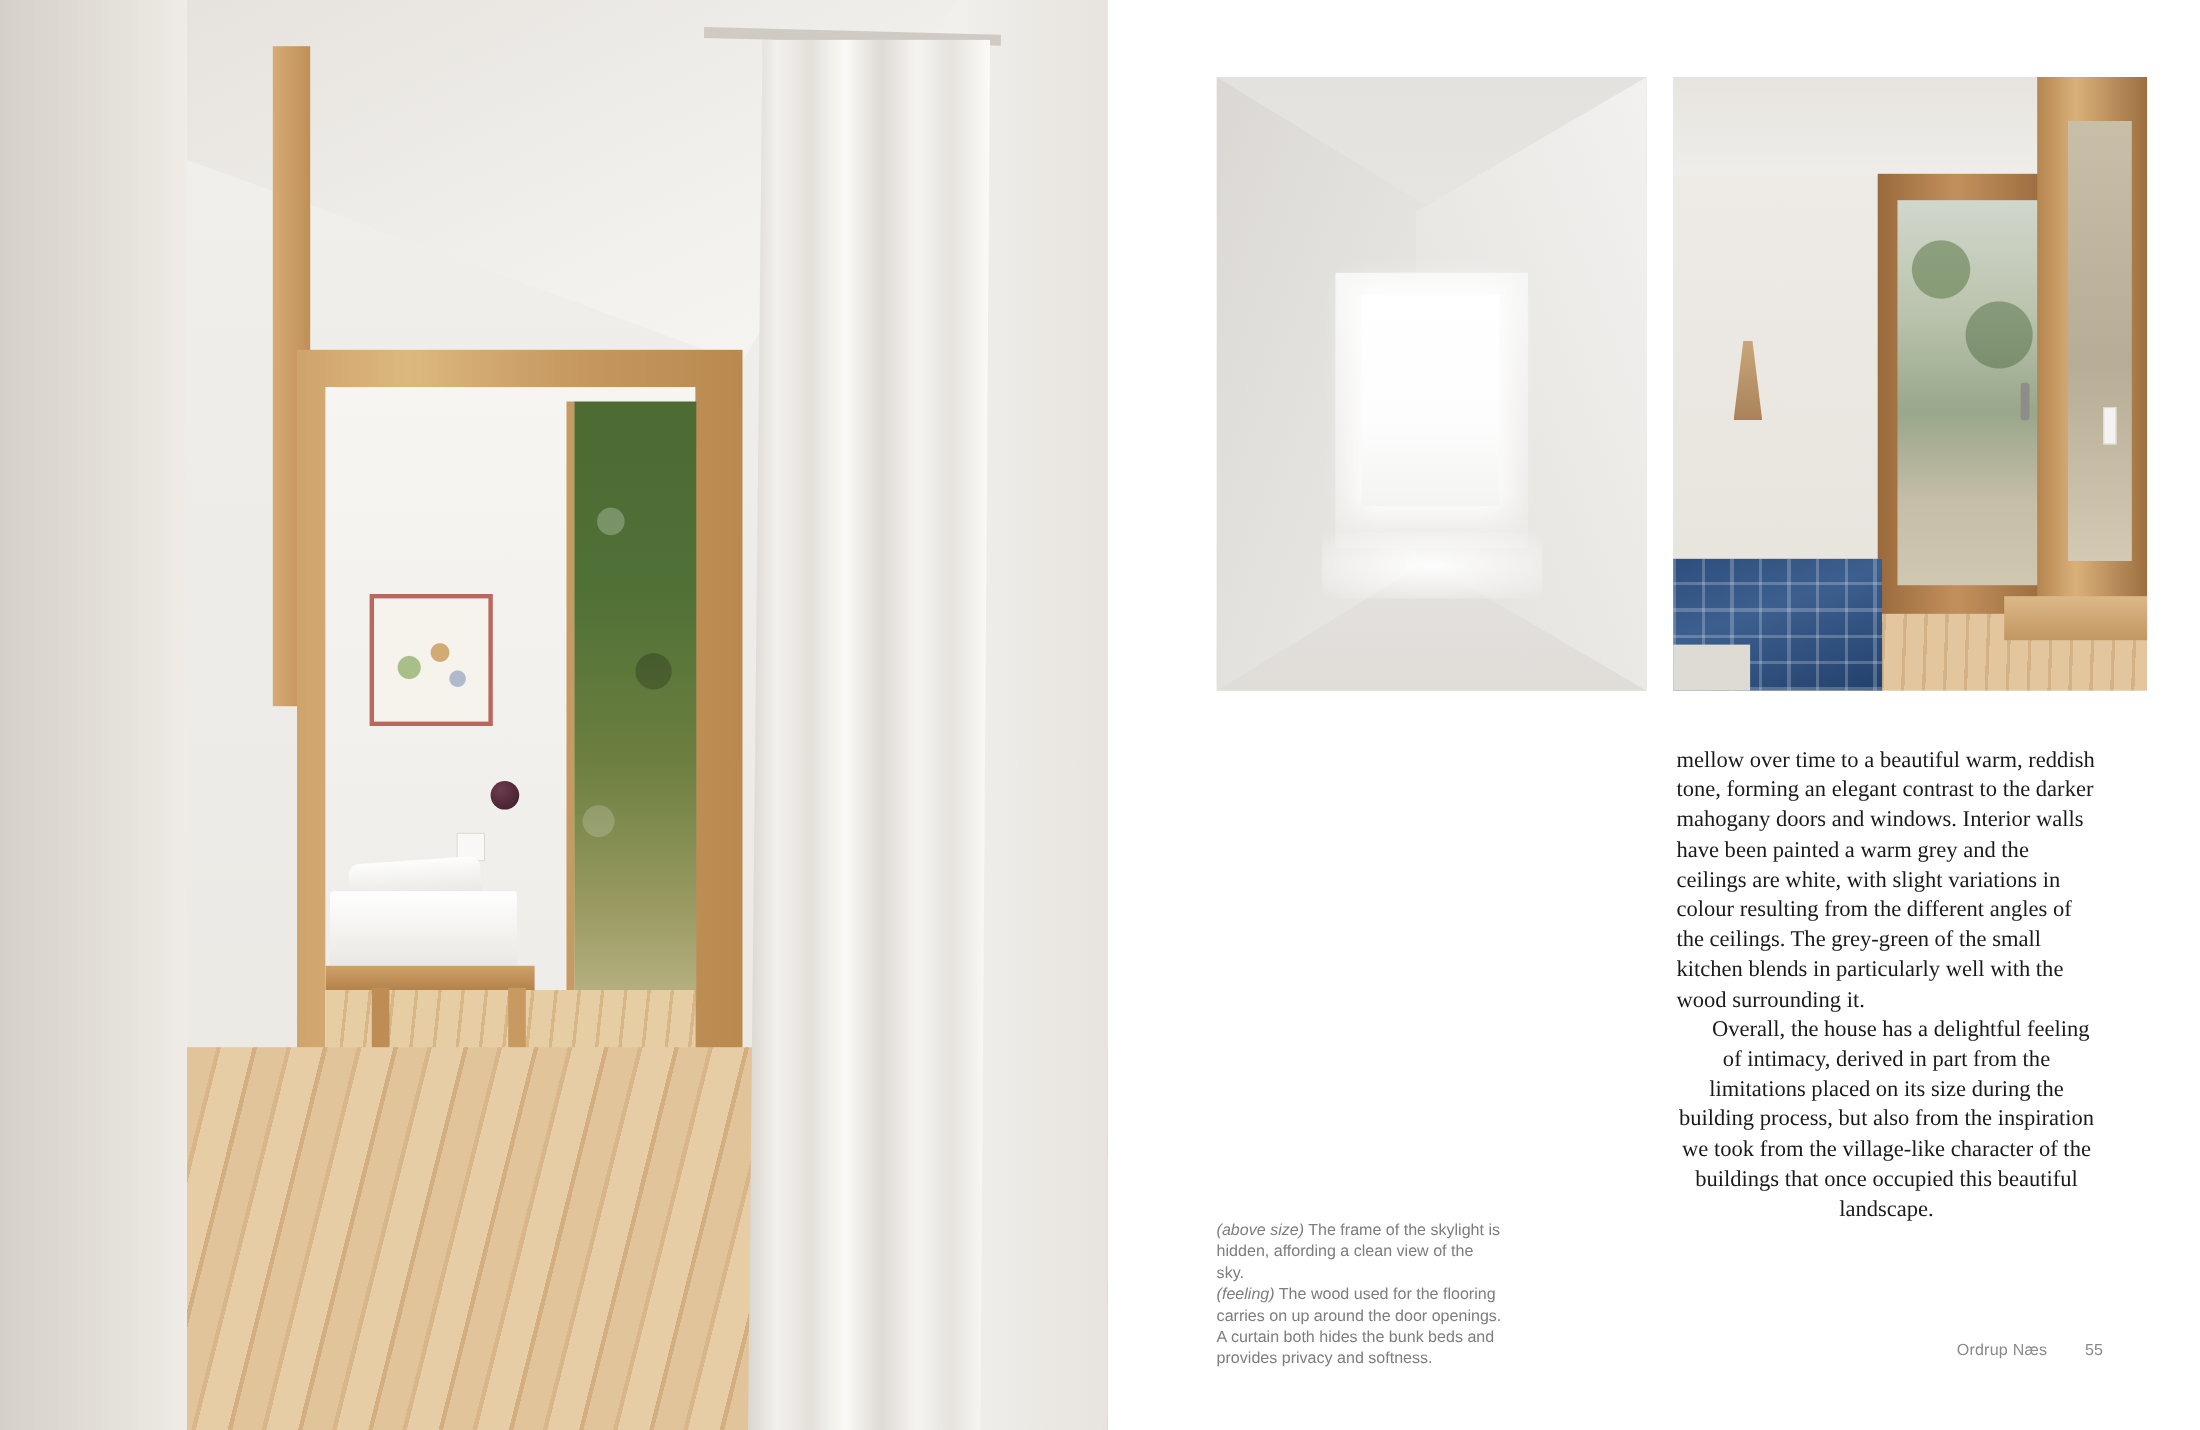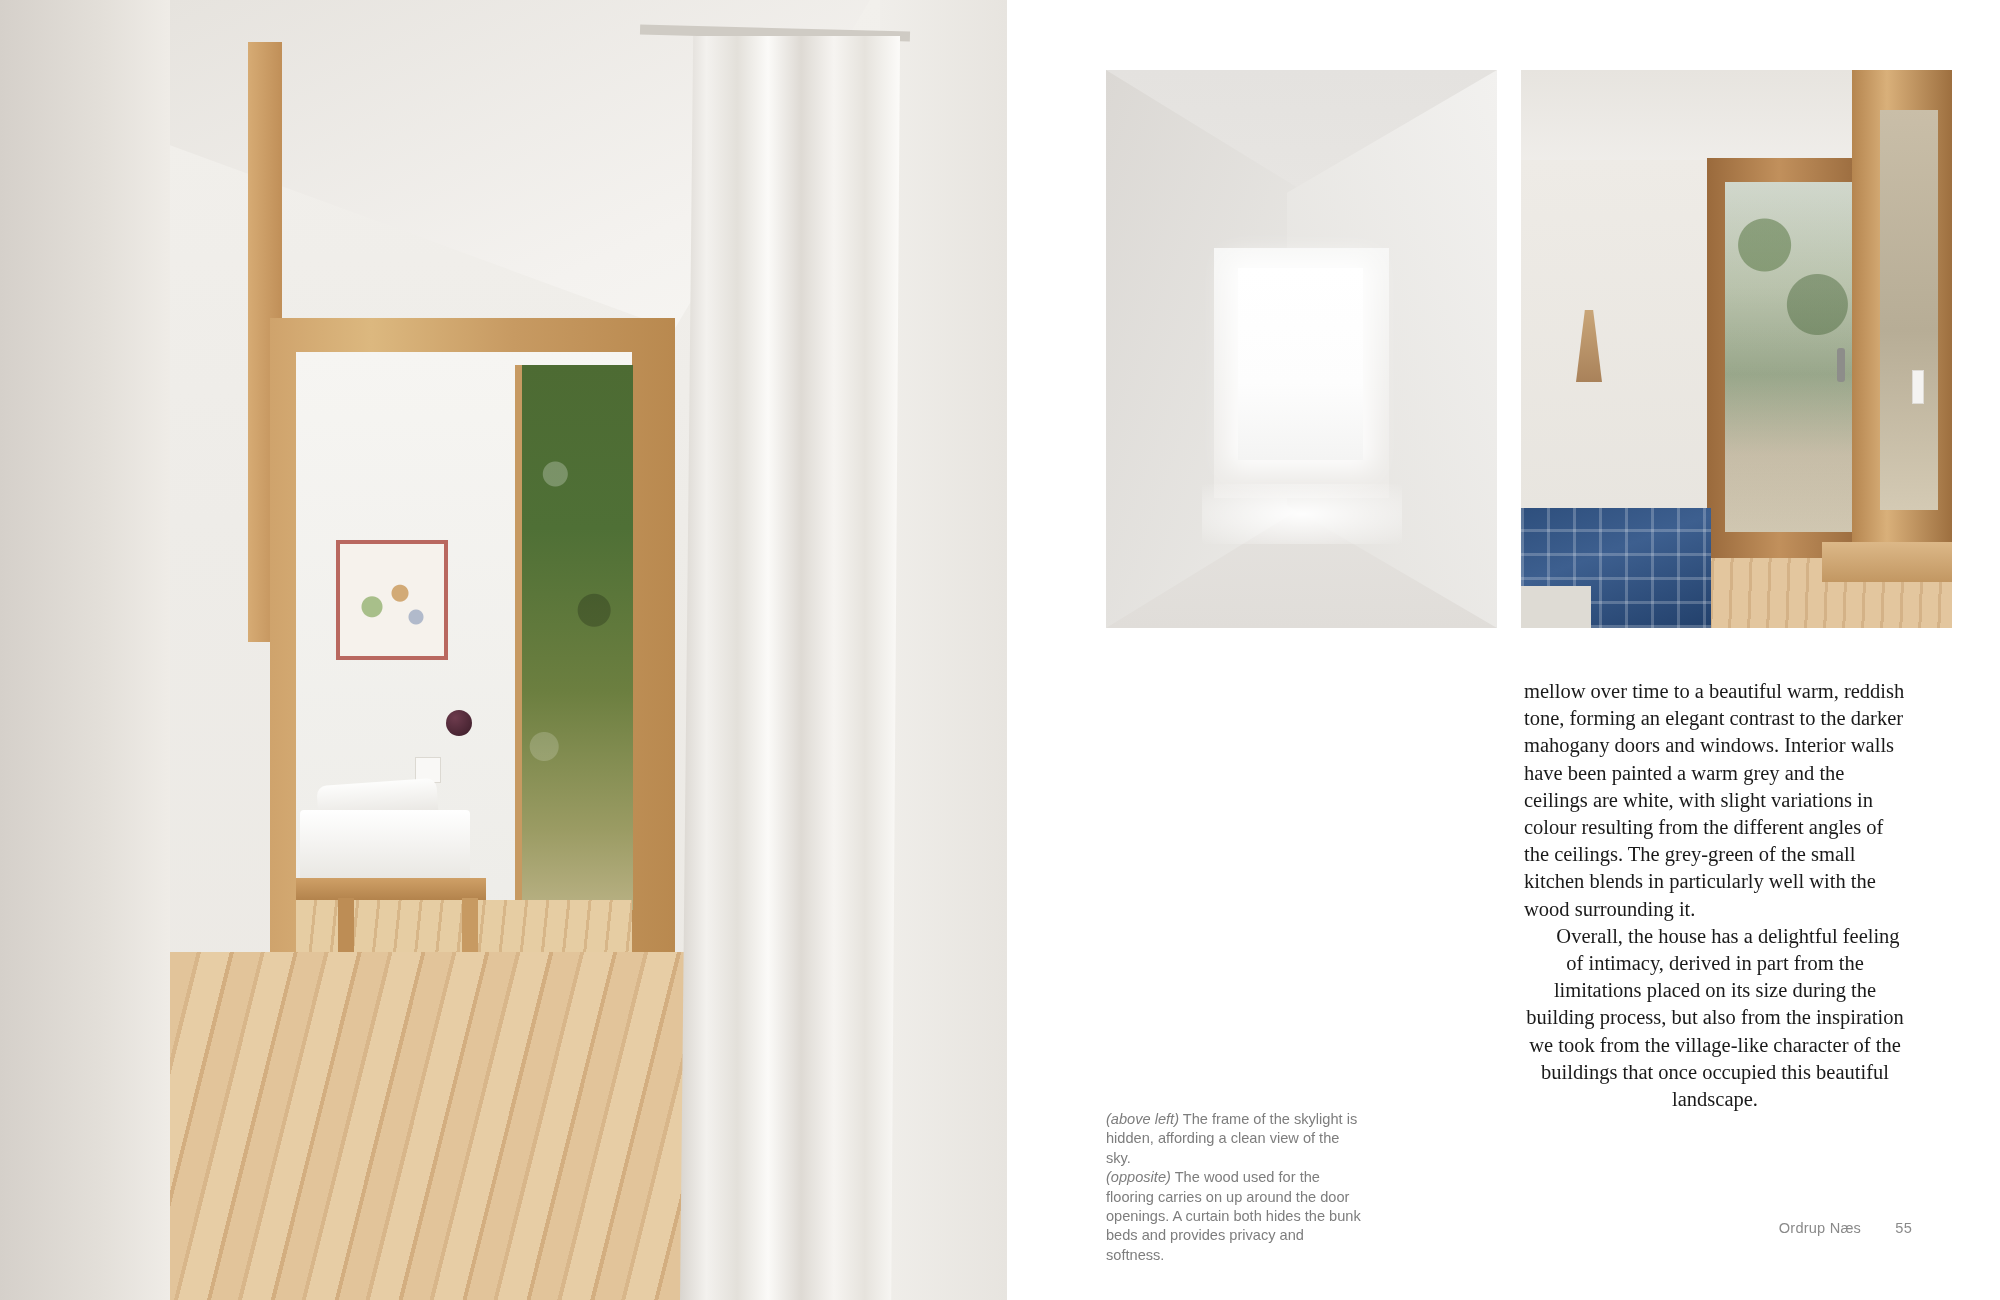--- a/index.html
+++ b/index.html
@@ -486,22 +486,22 @@
       </div>
 
     </div>
 
     <div class="text-block">
       <p>mellow over time to a beautiful warm, reddish tone, forming an elegant contrast to the darker mahogany doors and windows. Interior walls have been painted a warm grey and the ceilings are white, with slight variations in colour resulting from the different angles of the ceilings. The grey-green of the small kitchen blends in particularly well with the wood surrounding it.</p>
       <p class="indent">Overall, the house has a delightful feeling of intimacy, derived in part from the limitations placed on its size during the building process, but also from the inspiration we took from the village-like character of the buildings that once occupied this beautiful landscape.</p>
     </div>
 
     <div class="caption">
-      <span class="line"><em>(above left)</em><span> The frame of the skylight is hidden, affording a clean view of the sky.</span></span>
-      <span class="line"><em>(opposite)</em><span> The wood used for the flooring carries on up around the door openings. A curtain both hides the bunk beds and provides privacy and softness.</span></span>
+      <span class="line"><em>(above size)</em><span> The frame of the skylight is hidden, affording a clean view of the sky.</span></span>
+      <span class="line"><em>(feeling)</em><span> The wood used for the flooring carries on up around the door openings. A curtain both hides the bunk beds and provides privacy and softness.</span></span>
     </div>
 
     <div class="folio">
       <span>Ordrup Næs</span>
       <span class="num">55</span>
     </div>
 
   </div>
 
 </div>

